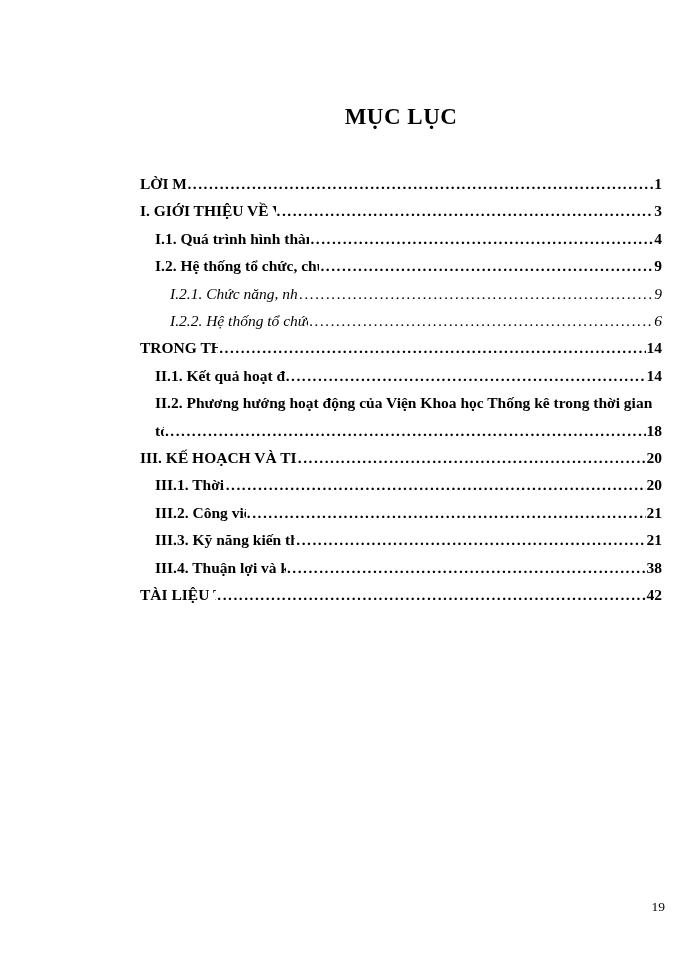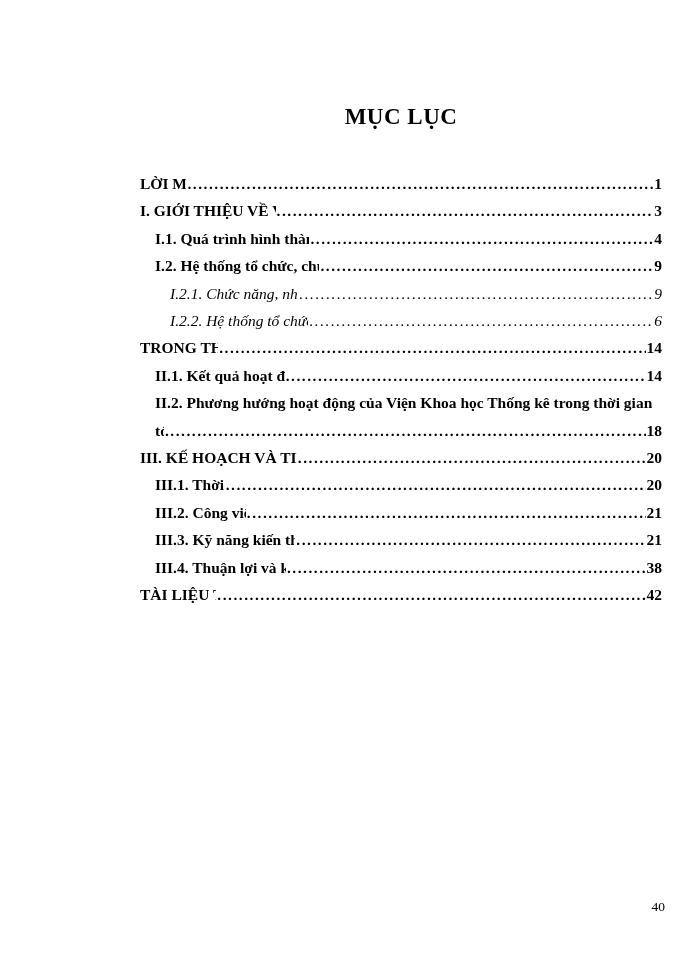--- a/index.html
+++ b/index.html
@@ -173,15 +173,15 @@
     </div>
 
     <div class="toc-row lvl0">
       <span class="toc-text">TÀI LIỆU THAM KHẢO</span>
         <span class="leader"></span>
         <span class="toc-pg">42</span>
     </div>
 
   </div>
 
-  <div class="footer-pagenum">40</div>
+  <div class="footer-pagenum">19</div>
 
 </div>
 
 </body></html>

